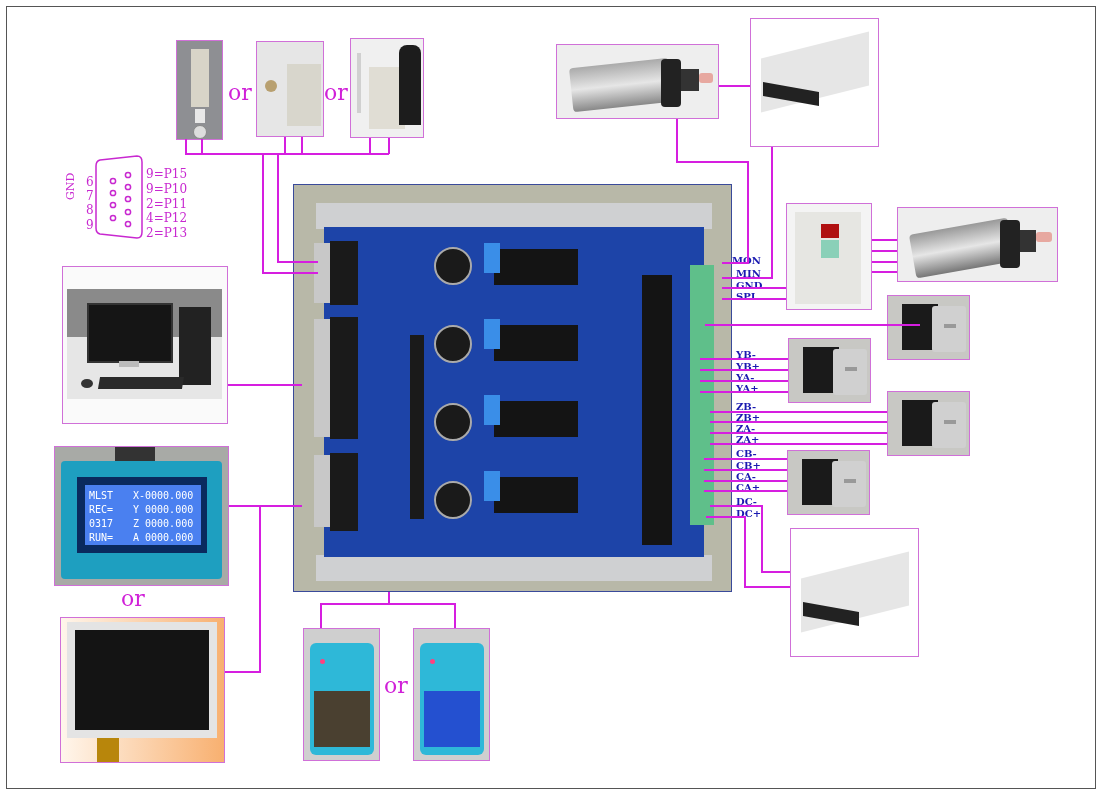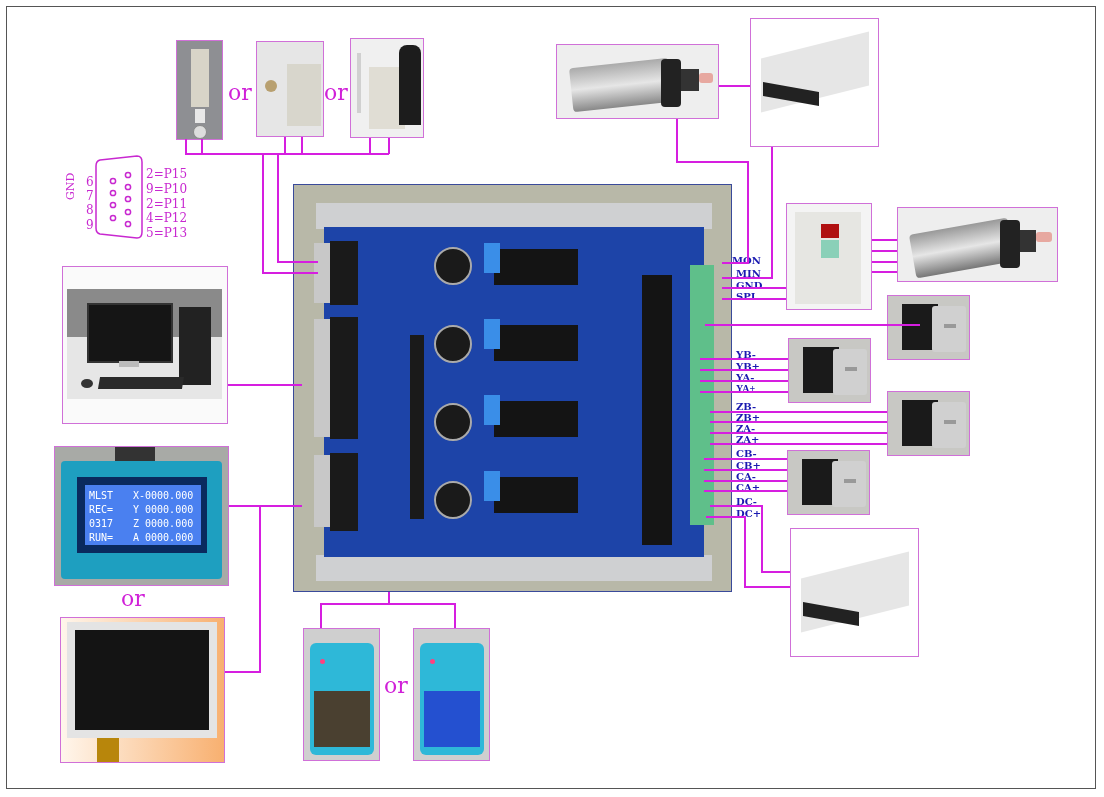--- a/index.html
+++ b/index.html
@@ -46,25 +46,25 @@
       <circle cx="113" cy="193" r="2.6"></circle>
       <circle cx="113" cy="205" r="2.6"></circle>
       <circle cx="113" cy="218" r="2.6"></circle>
   </g>
 </svg>
 <div class="db9" style="left:64px;top:200px;transform:rotate(-90deg);transform-origin:left top;font-size:11px;">GND</div>
 <div class="db9" style="left:86px;top:176px;">6</div>
 <div class="db9" style="left:86px;top:190px;">7</div>
 <div class="db9" style="left:86px;top:204px;">8</div>
 <div class="db9" style="left:86px;top:219px;">9</div>
-<div class="db9" style="left:146px;top:168px;">2=P15</div>
+<div class="db9" style="left:146px;top:168px;">9=P15</div>
 <div class="db9" style="left:146px;top:183px;">9=P10</div>
 <div class="db9" style="left:146px;top:198px;">2=P11</div>
 <div class="db9" style="left:146px;top:212px;">4=P12</div>
-<div class="db9" style="left:146px;top:227px;">5=P13</div>
+<div class="db9" style="left:146px;top:227px;">2=P13</div>
 
 <div class="box" style="left:62px;top:266px;width:166px;height:158px;background:#fafafa;">
   <div style="position:absolute;left:4px;top:22px;width:155px;height:48px;background:#8a8a8a;"></div>
   <div style="position:absolute;left:4px;top:70px;width:155px;height:62px;background:#e6e6e6;"></div>
   <div style="position:absolute;left:24px;top:36px;width:82px;height:56px;background:#151515;border:2px solid #333;"></div>
   <div style="position:absolute;left:56px;top:94px;width:20px;height:6px;background:#bbb;"></div>
   <div style="position:absolute;left:116px;top:40px;width:32px;height:78px;background:#222;"></div>
   <div style="position:absolute;left:36px;top:110px;width:84px;height:12px;background:#2a2a2a;transform:skewX(-10deg);"></div>
   <div style="position:absolute;left:18px;top:112px;width:12px;height:9px;background:#333;border-radius:50%;"></div>
 </div>
@@ -125,21 +125,21 @@
   <div style="position:absolute;left:396px;top:80px;width:24px;height:260px;background:#5fbf8a;"></div>
 </div>
 
 <div class="pinlbl" style="left:732px;top:256px;">MON</div>
 <div class="pinlbl" style="left:736px;top:269px;">MIN</div>
 <div class="pinlbl" style="left:736px;top:281px;">GND</div>
 <div class="pinlbl" style="left:736px;top:292px;">SPI</div>
 <div class="pinlbl" style="left:736px;top:350px;">YB-</div>
 <div class="pinlbl" style="left:736px;top:362px;">YB+</div>
 <div class="pinlbl" style="left:736px;top:373px;">YA-</div>
-<div class="pinlbl" style="left:736px;top:384px;font-family:Liberation Serif, serif;">YA+</div>
+<div class="pinlbl" style="left:736px;top:384px;">YA+</div>
 <div class="pinlbl" style="left:736px;top:402px;">ZB-</div>
 <div class="pinlbl" style="left:736px;top:413px;text-align:center;">ZB+</div>
 <div class="pinlbl" style="left:736px;top:424px;">ZA-</div>
 <div class="pinlbl" style="left:736px;top:435px;">ZA+</div>
 <div class="pinlbl" style="left:736px;top:449px;">CB-</div>
 <div class="pinlbl" style="left:736px;top:461px;">CB+</div>
 <div class="pinlbl" style="left:736px;top:472px;">CA-</div>
 <div class="pinlbl" style="left:736px;top:483px;">CA+</div>
 <div class="pinlbl" style="left:736px;top:497px;text-align:center;">DC-</div>
 <div class="pinlbl" style="left:736px;top:509px;">DC+</div>

